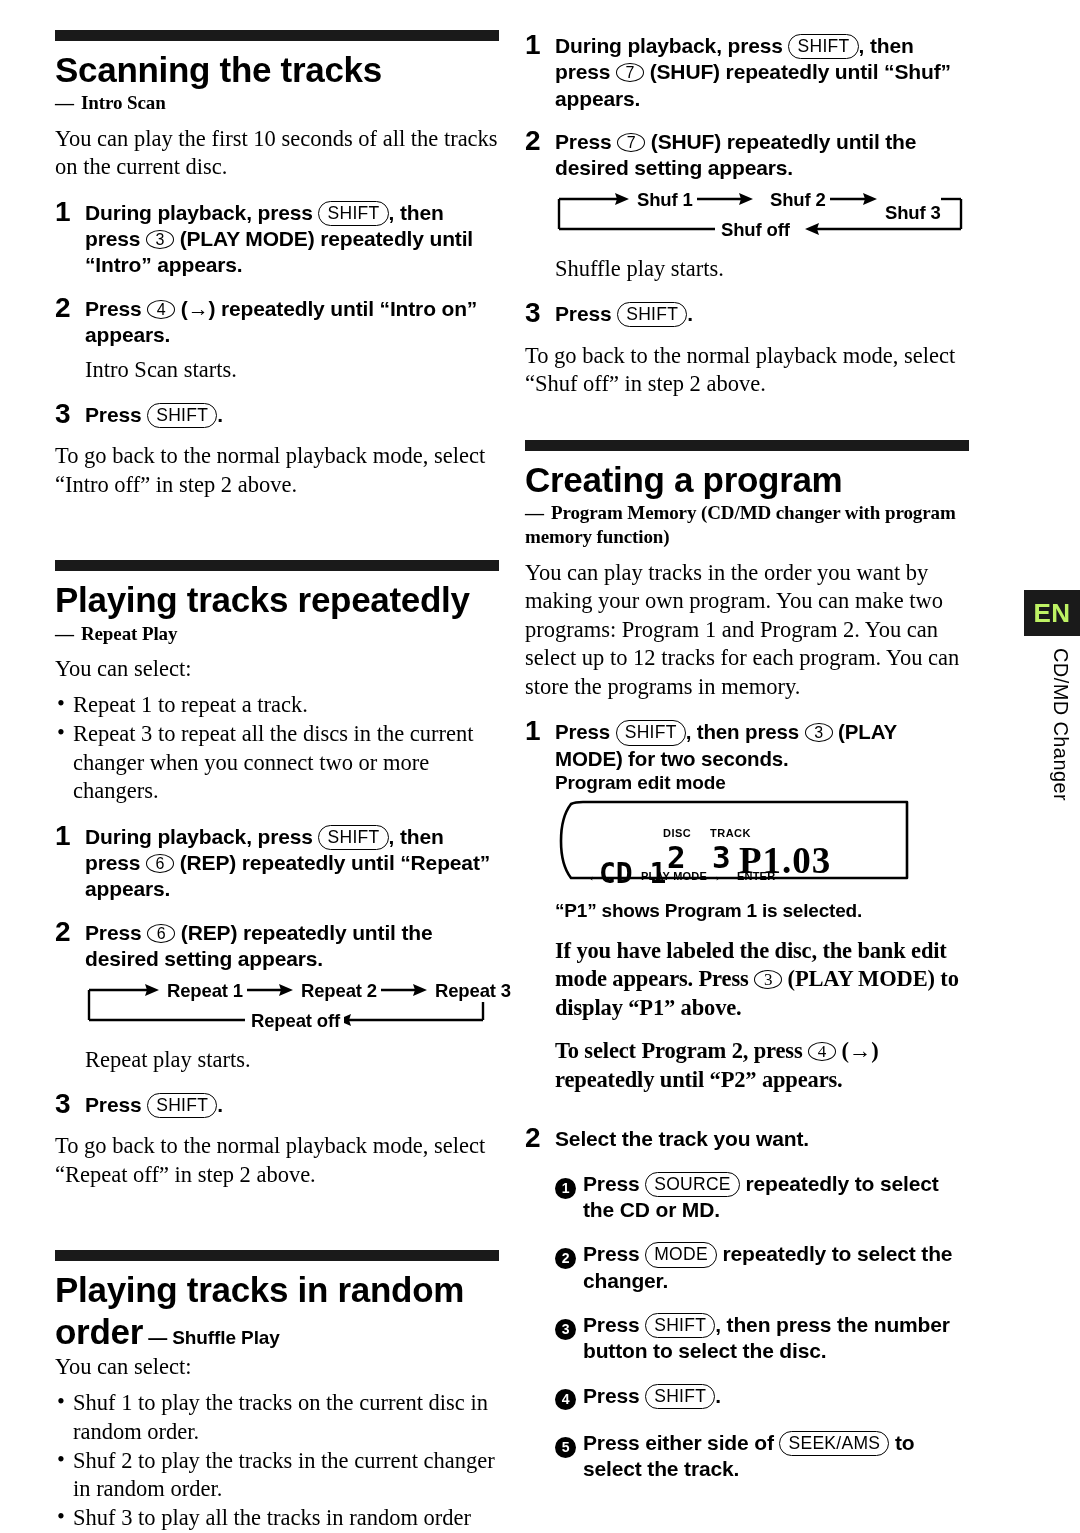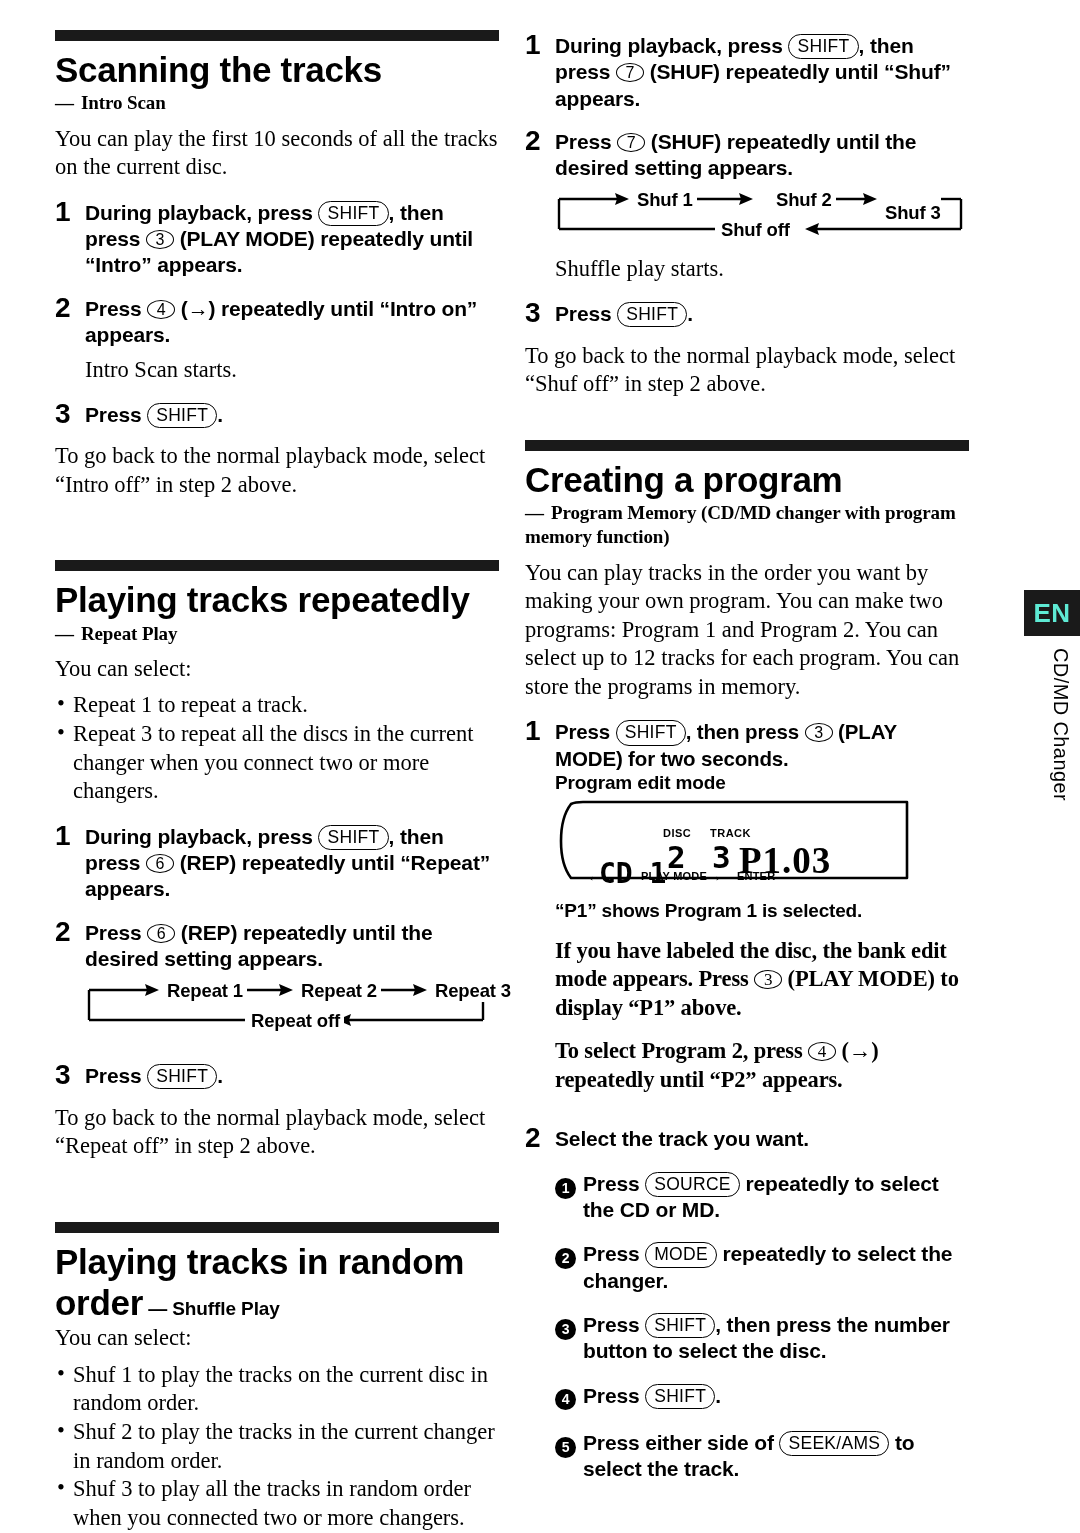--- a/index.html
+++ b/index.html
@@ -226,21 +226,21 @@
   }
 
   
   .en-tab {
     position: absolute;
     right: 0;
     top: 590px;
     width: 56px;
     height: 46px;
     background: #1a1a1a;
-    color: #5eead4;
+    color: #bef264;
     font-family: "Liberation Sans", sans-serif;
     font-weight: bold;
     font-size: 26px;
     display: flex;
     align-items: center;
     justify-content: center;
     letter-spacing: 0.5px;
   }
 
   .vert-head {
@@ -362,20 +362,21 @@
                 <path d="M398 44 L264 44" stroke="#000" stroke-width="2.4" fill="none"></path>
                 <path d="M264 44 l2 -6 l-14 6 l14 6 z" fill="#000"></path>
                 <path d="M4 44 L160 44" stroke="#000" stroke-width="2.4" fill="none"></path>
               </svg>
               <span class="lbl" style="left:78px; top:3px;">Repeat 1</span>
               <span class="lbl" style="left:212px; top:3px;">Repeat 2</span>
               <span class="lbl" style="left:346px; top:3px;">Repeat 3</span>
               <span class="lbl" style="left:162px; top:33px;">Repeat off</span>
             </div>
 
+            <div class="step-note">Repeat play starts.</div>
           </div>
         </div>
 
         <div class="step">
           <div class="step-num">3</div>
           <div class="step-body">
             <span>Press </span><span class="keycap">SHIFT</span><span>.</span>
           </div>
         </div>
 
@@ -424,21 +425,21 @@
               <path d="M186 14 l-2 -6 l14 6 l-14 6 z" fill="#000"></path>
               <path d="M266 14 L310 14" stroke="#000" stroke-width="2.4" fill="none"></path>
               <path d="M310 14 l-2 -6 l14 6 l-14 6 z" fill="#000"></path>
               <path d="M386 14 L406 14" stroke="#000" stroke-width="2.4" fill="none"></path>
               <path d="M406 14 L406 44" stroke="#000" stroke-width="2.4" fill="none"></path>
               <path d="M406 44 L262 44" stroke="#000" stroke-width="2.4" fill="none"></path>
               <path d="M262 44 l2 -6 l-14 6 l14 6 z" fill="#000"></path>
               <path d="M4 44 L160 44" stroke="#000" stroke-width="2.4" fill="none"></path>
             </svg>
             <span class="lbl" style="left:78px; top:3px;">Shuf 1</span>
-            <span class="lbl" style="left:217px; top:3px;text-align:right;">Shuf 2</span>
+            <span class="lbl" style="left:211px; top:3px;text-align:right;">Shuf 2</span>
             <span class="lbl" style="left:326px; top:3px;margin-top:13px;">Shuf 3</span>
             <span class="lbl" style="left:162px; top:33px;">Shuf off</span>
           </div>
 
           <div class="step-note">Shuffle play starts.</div>
         </div>
       </div>
 
       <div class="step">
         <div class="step-num">3</div>

